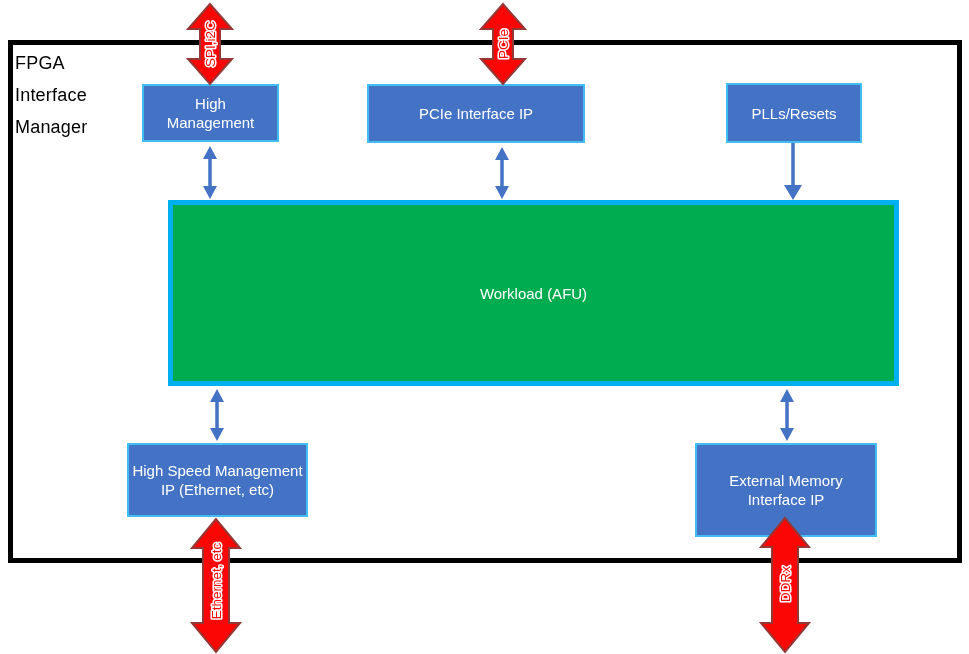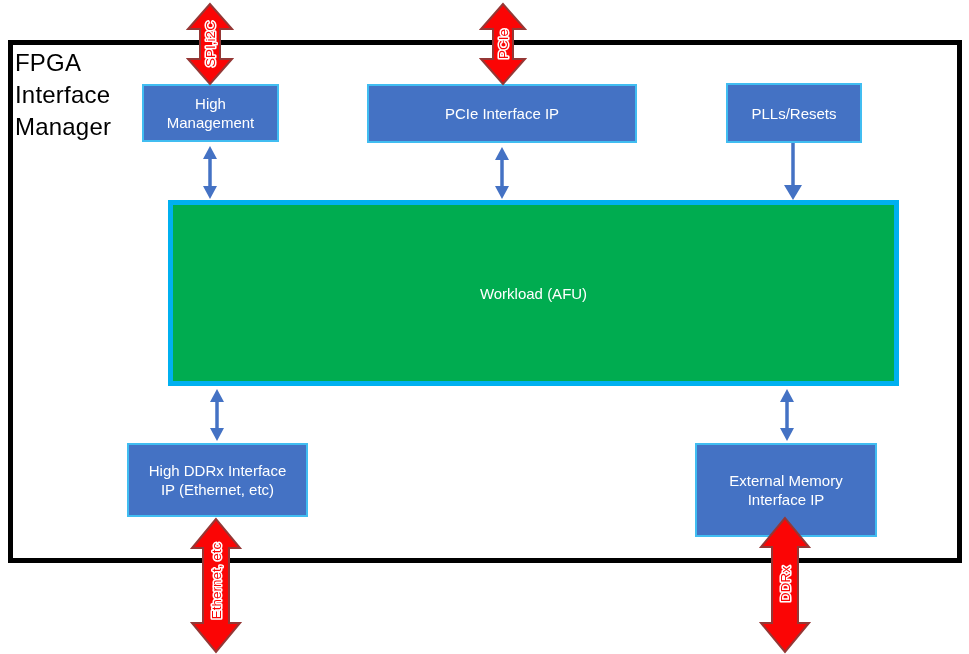--- a/index.html
+++ b/index.html
@@ -25,38 +25,38 @@
   .outer-rect{
     position:absolute;
     left:8px;top:40px;width:954px;height:523px;
     border:5px solid var(--frame-black);
     box-sizing:border-box;
     background:transparent;
   }
   .diagram-title{
     position:absolute;
     left:15px;top:47px;
-    font-size:24px;line-height:32px;
+    font-size:18px;line-height:32px;
     color:var(--title-black);
     white-space:pre-line;
     letter-spacing:0.2px;
   }
   .block{
     position:absolute;
     background:var(--box-fill);
     border:2px solid var(--box-border);
     box-sizing:border-box;
     display:flex;align-items:center;justify-content:center;
     text-align:center;
     color:var(--label-white);
     font-size:15px;line-height:19px;
   }
   .block .block-label{white-space:pre-line;}
   .block-board{left:142px;top:84px;width:137px;height:58px;}
-  .block-pcie{left:367px;top:84px;width:270px;height:59px;}
+  .block-pcie{left:367px;top:84px;width:218px;height:59px;}
   .block-plls{left:726px;top:83px;width:136px;height:60px;justify-content:center;}
   .block-highspeed{left:127px;top:443px;width:181px;height:74px;}
   .block-extmem{left:695px;top:443px;width:182px;height:94px;}
   .block-workload{
     left:125px;top:200px;width:731px;height:186px;
     background:var(--workload-fill);
     border:5px solid var(--workload-border);
     margin-left:43px;
   }
   .arrow-layer{
@@ -104,21 +104,21 @@
 
   <div class="block block-plls">
     <span class="block-label">PLLs/Resets</span>
   </div>
 
   <div class="block block-workload">
     <span class="block-label">Workload (AFU)</span>
   </div>
 
   <div class="block block-highspeed">
-    <span class="block-label">High DDRx Interface
+    <span class="block-label">High Speed Management
 IP (Ethernet, etc)</span>
   </div>
 
   <div class="block block-extmem">
     <span class="block-label">External Memory
 Interface IP</span>
   </div>
 
   <svg class="arrow-layer" width="969" height="654" viewBox="0 0 969 654">
 

